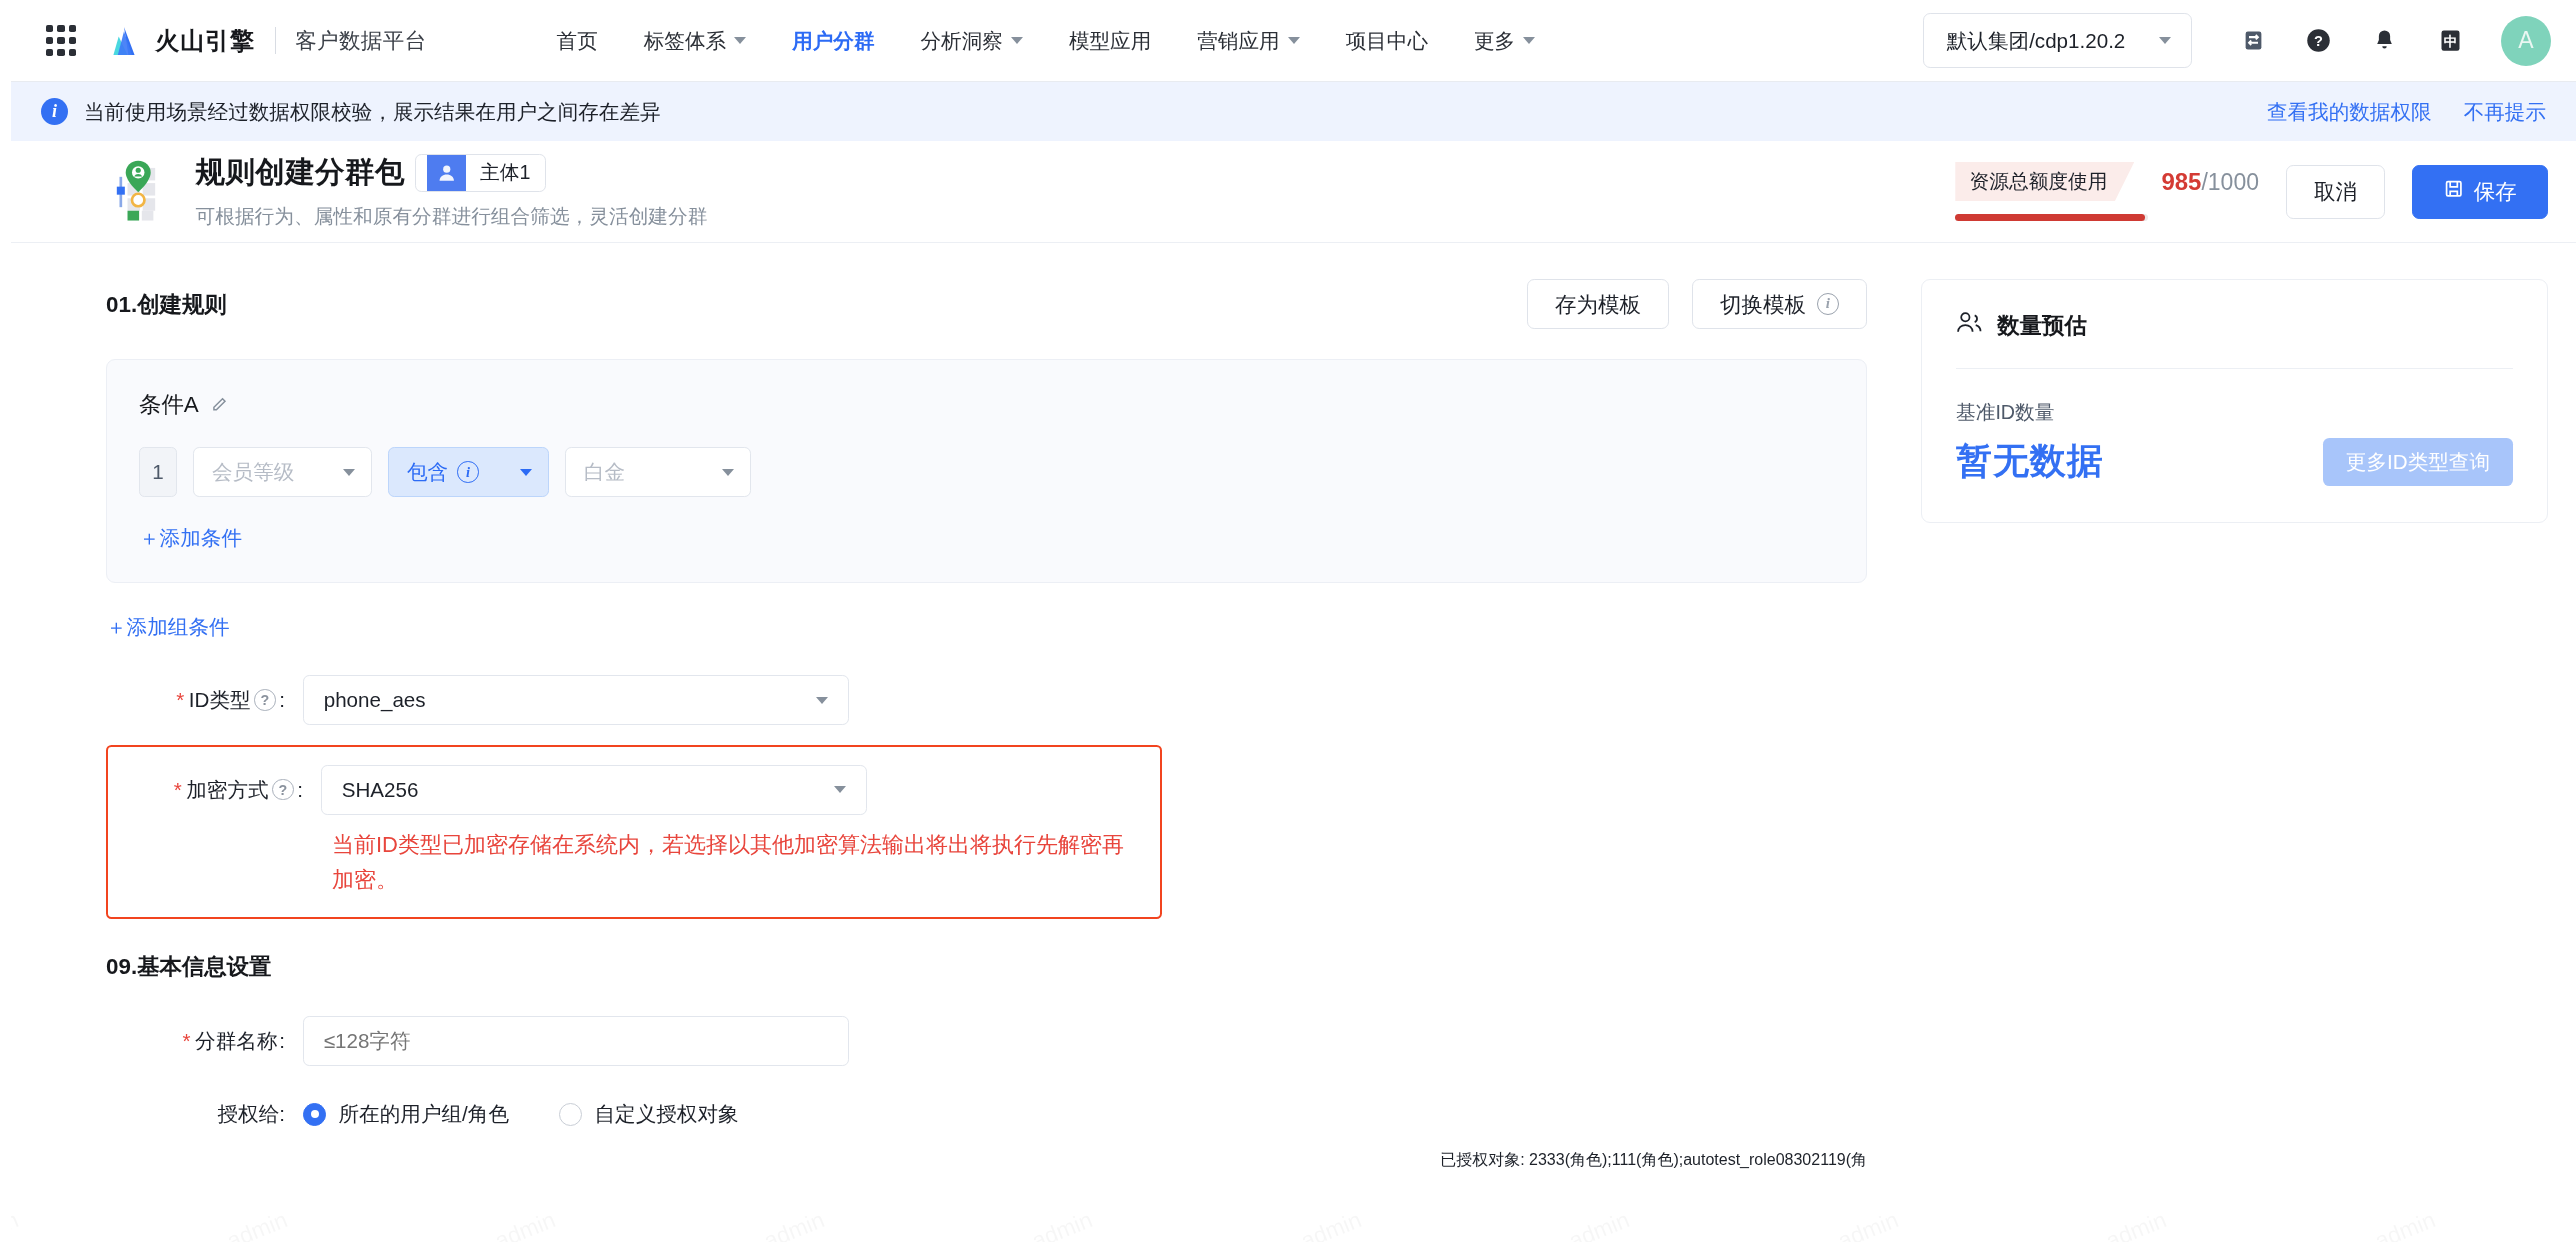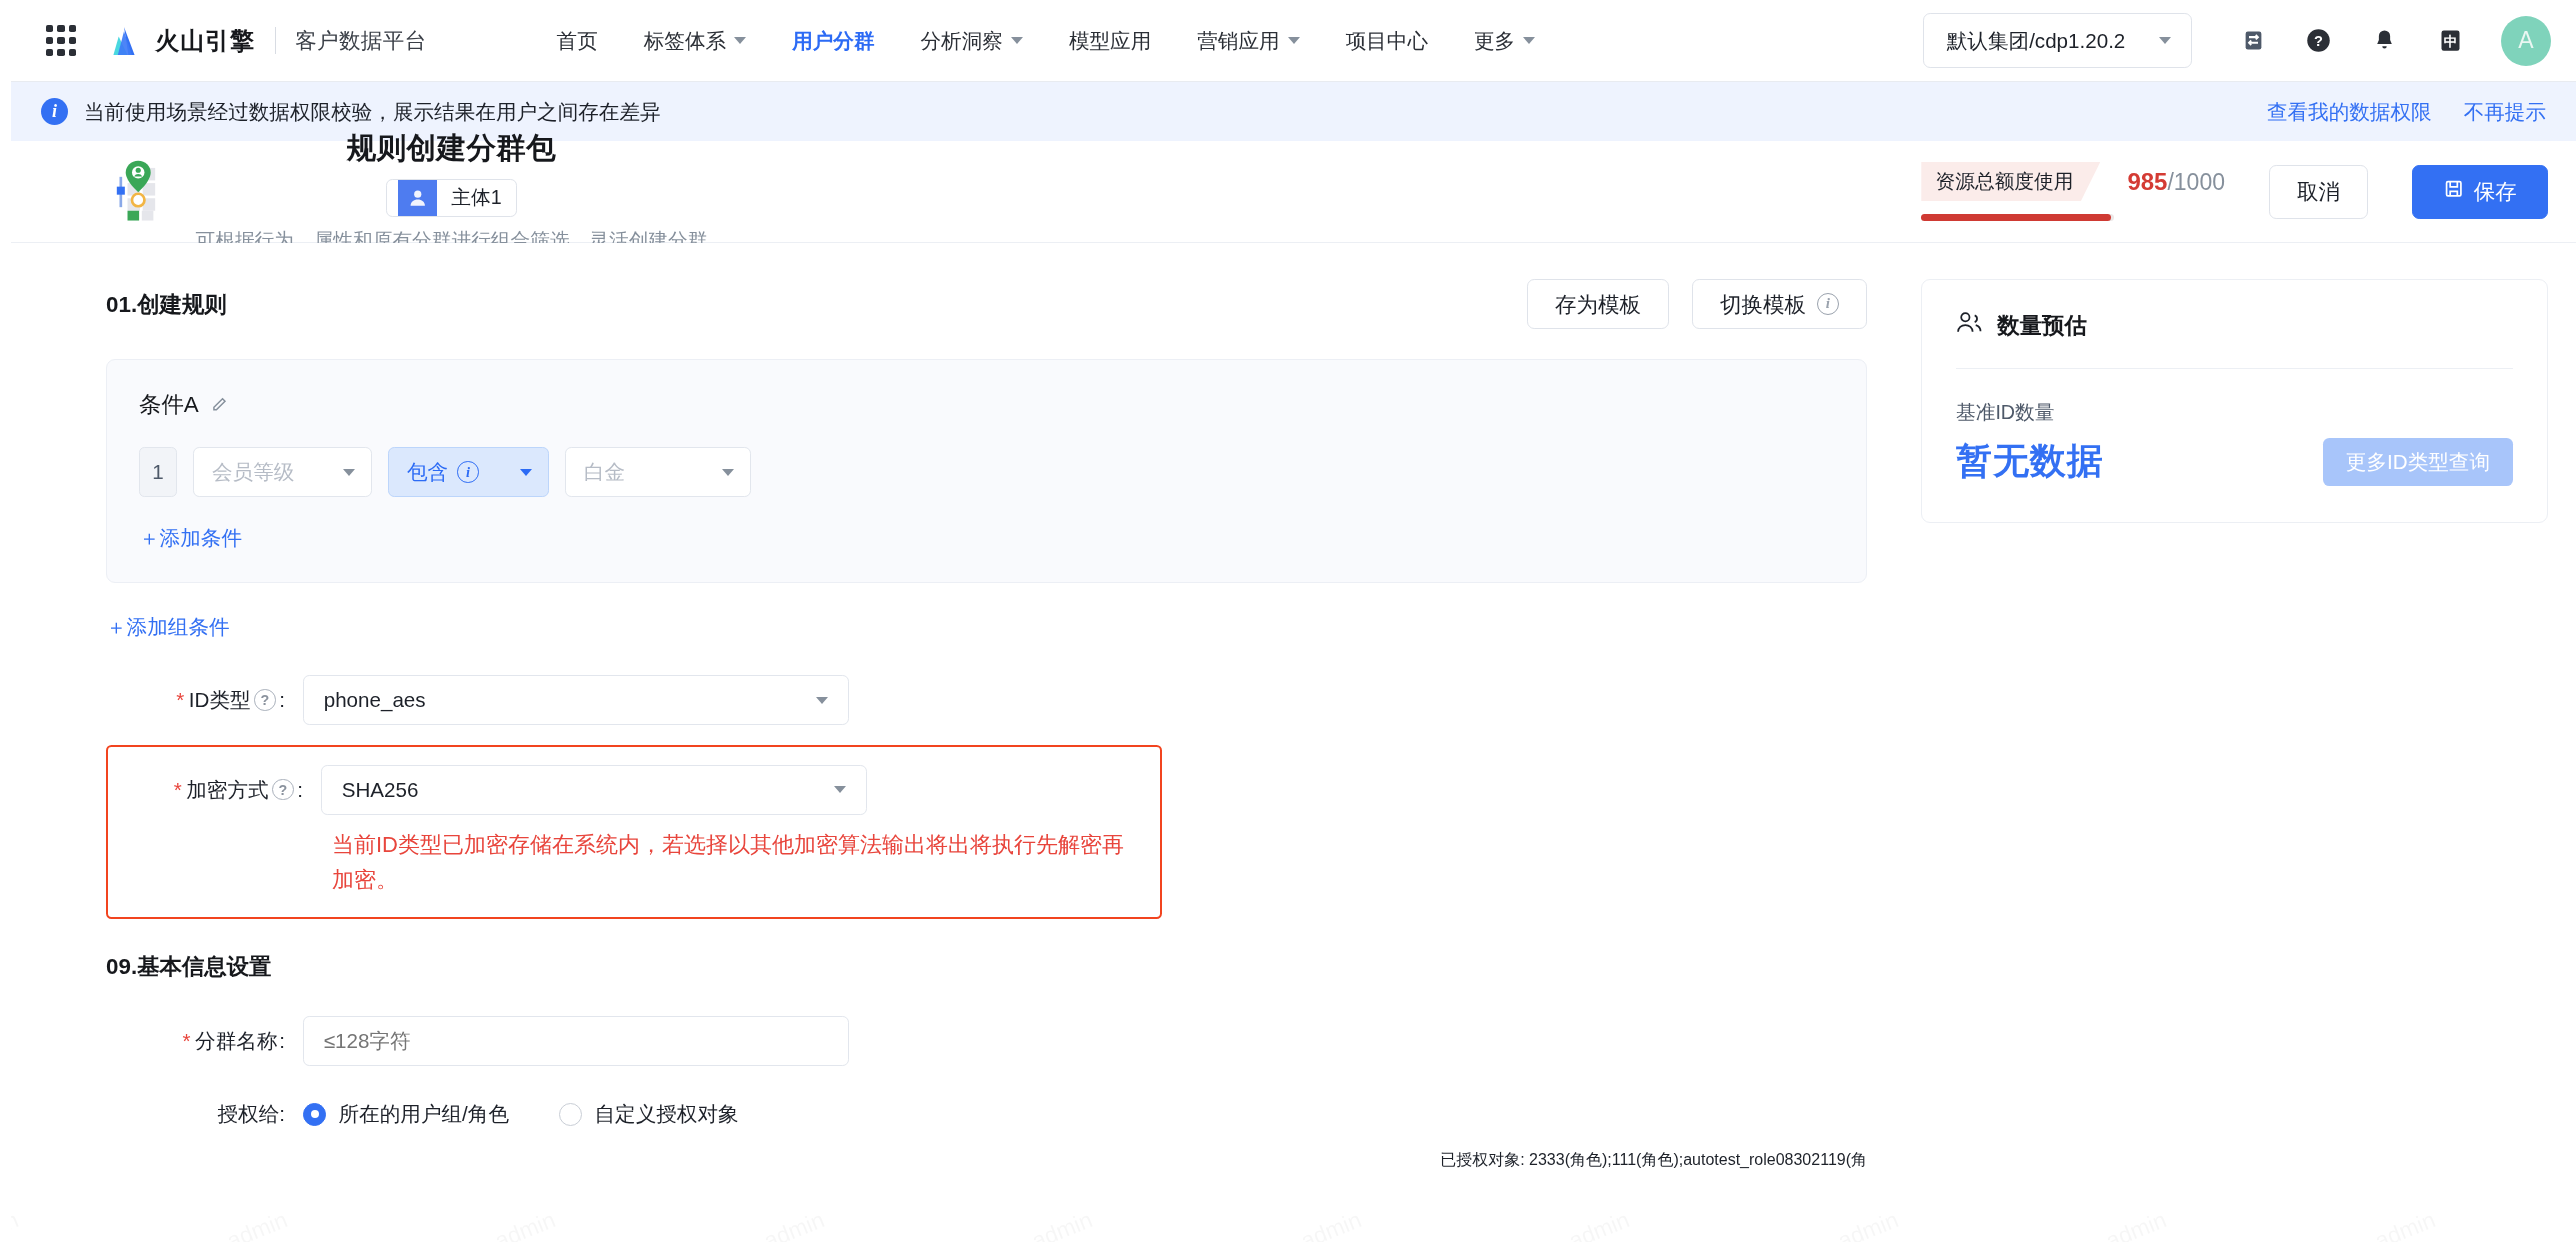--- a/index.html
+++ b/index.html
@@ -135,36 +135,36 @@
   .pagehead {
     position: relative; z-index: 10;
     height: 102px;
     background: #fff;
     display: flex; align-items: center;
     padding: 0 39px 0 95px;
     border-bottom: 0.9px solid #eceff4;
   }
   .head-icon { width: 68px; height: 66px; margin-right: 21.5px; flex:none; position: relative; }
   .head-texts { display:flex; flex-direction: column; gap: 10.7px; }
-  .head-title-row { display:flex; align-items:center; gap: 10px; flex-direction: column; }
+  .head-title-row { display:flex; align-items:center; gap: 10px; }
   .head-title { font-size: 29.5px; font-weight: 700; color:#16181c; letter-spacing:0.4px; }
   .subject-badge {
     display:flex; align-items:center; height: 38px;
     border:0.9px solid #dfe3ea; border-radius: 6.3px; overflow:hidden; background:#fff;
     cursor: pointer;
     padding-left: 11px;
   }
   .subject-badge .sb-ico {
     width: 39px; height: 38px; background:#4e7cf0;
     display:flex; align-items:center; justify-content:center;
   }
   .subject-badge .sb-label { padding: 0 14.3px; font-size: 19.7px; color:#1d2129; }
   .head-sub { font-size: 19.7px; color:#86909c; }
 
-  .head-right { margin-left:auto; display:flex; align-items:center; gap: 44px; }
+  .head-right { margin-left:auto; display:flex; align-items:center; gap: 27px; }
   .quota { display:flex; flex-direction: column; gap: 12.5px; }
   .quota-row { display:flex; align-items:center; gap: 27px; }
   .quota-tag {
     position: relative;
     background:#fbecea; color:#1d2129; font-size:19.7px;
     padding: 6.3px 27px 6.3px 14.3px;
     clip-path: polygon(0 0, 100% 0, calc(100% - 19.7px) 100%, 0 100%);
   }
   .quota-val { font-size: 23px; color:#86909c; }
   .quota-val b { color:#d43b34; font-size: 24px; }

